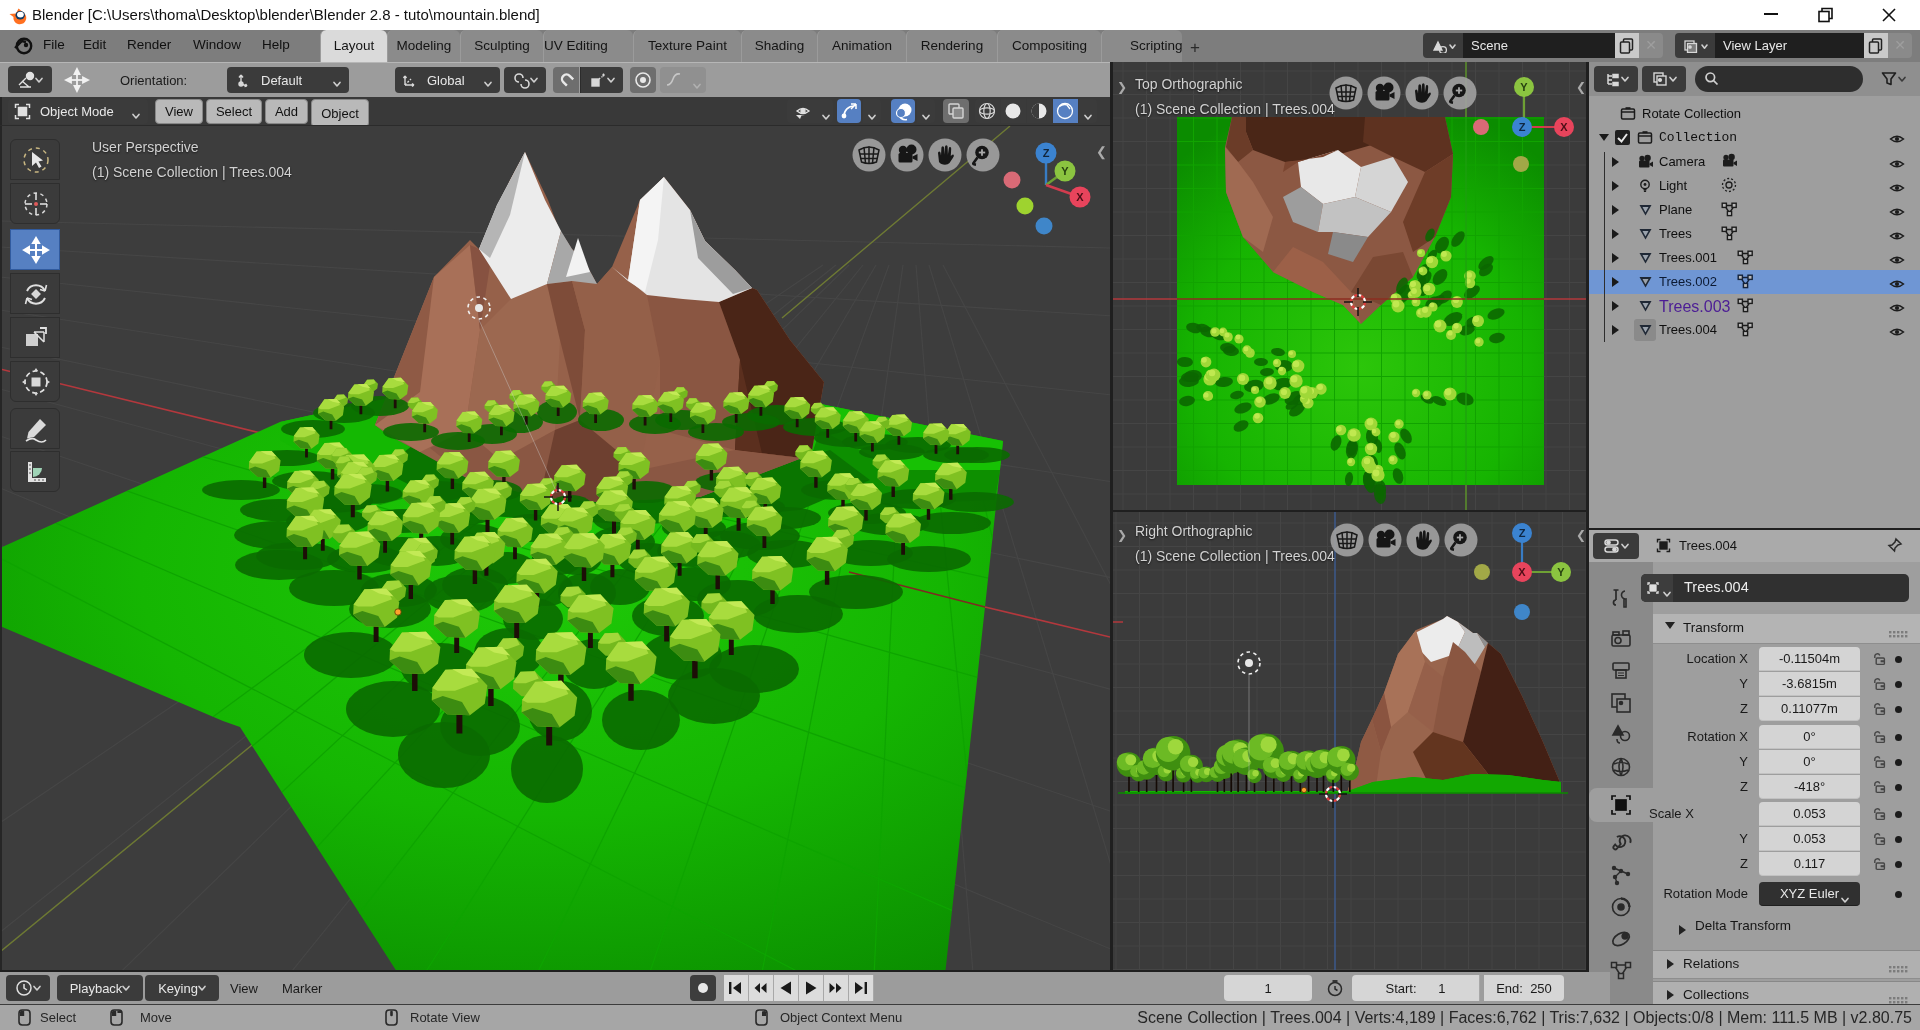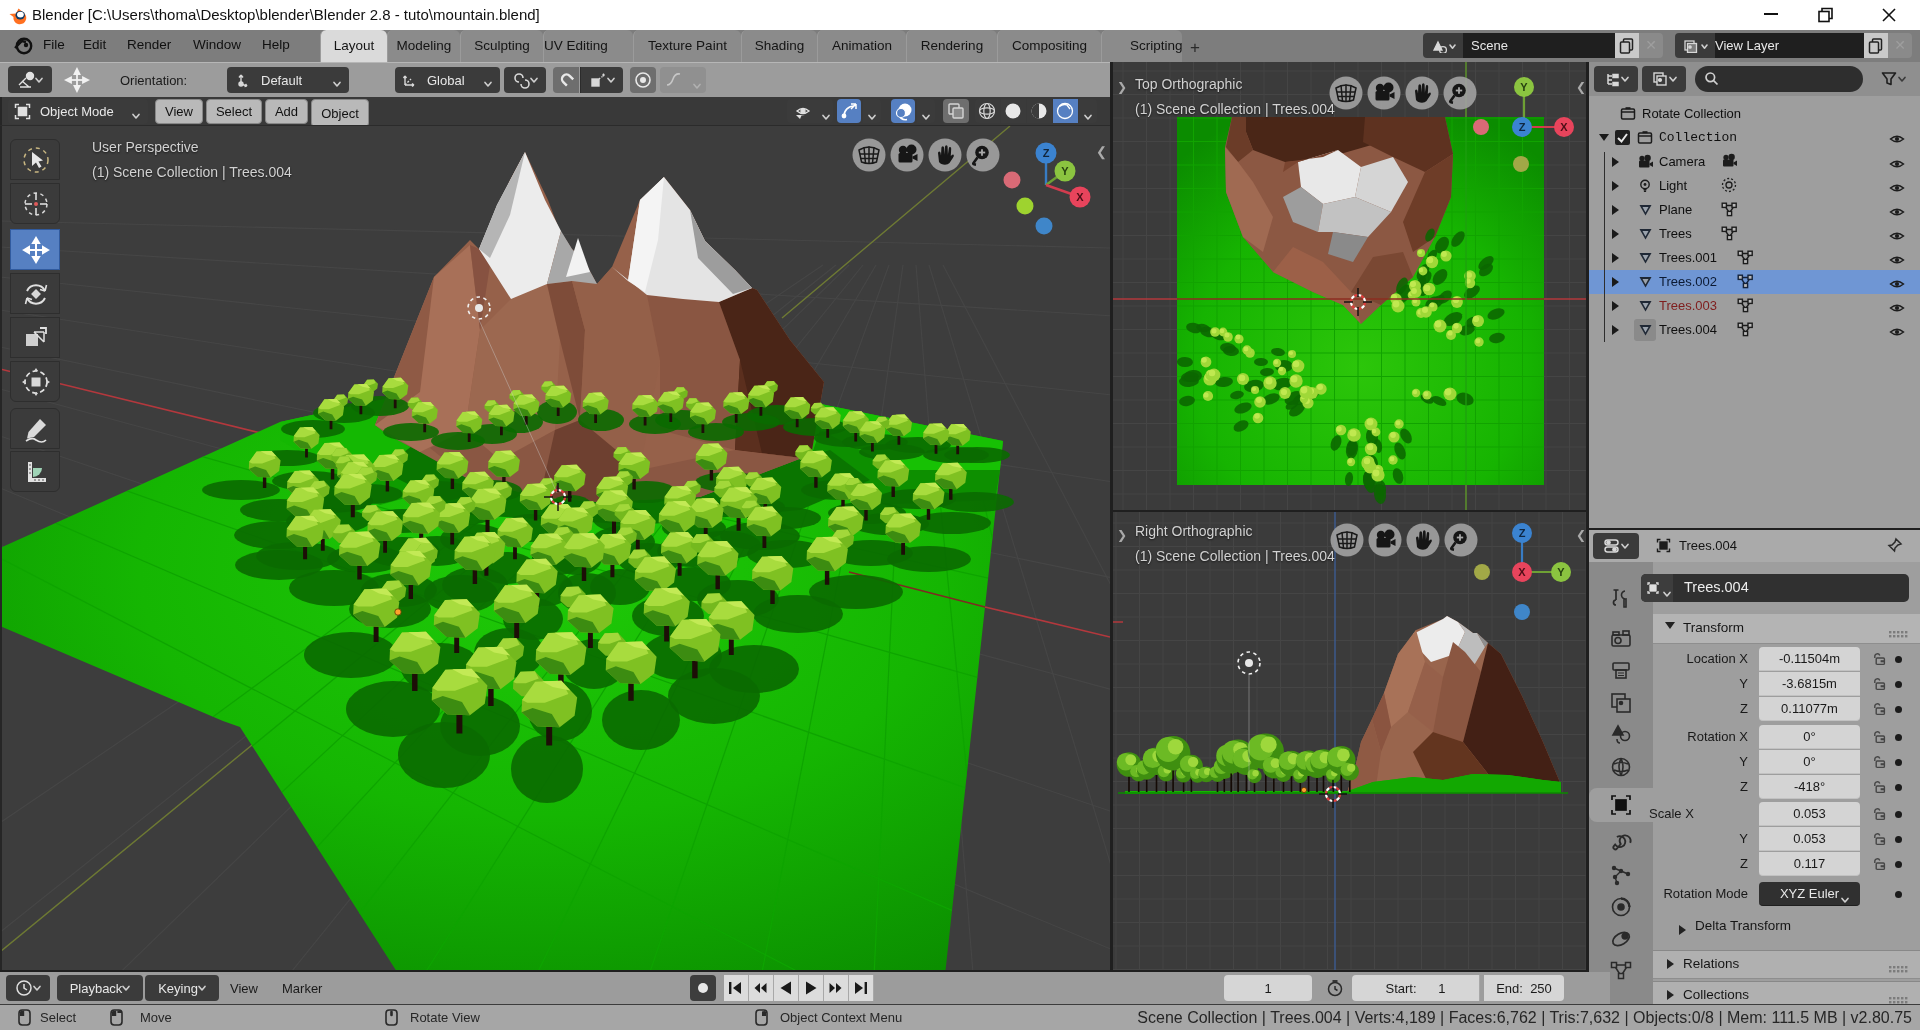--- a/index.html
+++ b/index.html
@@ -82,21 +82,21 @@
           <g fill="none" stroke="#d8d8d8" stroke-width="1.3">
             <rect x="2" y="2" width="9" height="9"></rect>
             <rect x="4.5" y="4.5" width="9" height="9" fill="#7d7d7d"></rect>
             <circle cx="7" cy="8" r="1.2" fill="#d8d8d8"></circle>
           </g>
         </svg>
         <span style="margin-left:2px"><svg width="7" height="7" viewBox="0 0 7 7" xmlns="http://www.w3.org/2000/svg">
             <path d="M1 2.1 L3.5 5.2 L6 2.1" fill="none" stroke="#cfcfcf" stroke-width="1.6" stroke-linecap="round" stroke-linejoin="round"></path>
           </svg></span>
       </div>
-      <div class="abs" style="left:40px;top:0;width:149px;height:25px;background:#1f1f1f;color:#e8e8e8;font-size:13px;line-height:25px;box-sizing:border-box;">View Layer</div>
+      <div class="abs" style="left:40px;top:0;width:149px;height:25px;background:#1f1f1f;color:#e8e8e8;font-size:13px;line-height:25px;padding-left:8px;box-sizing:border-box;">View Layer</div>
       <div class="abs" style="left:189px;top:0;width:24px;height:25px;background:#c9c9c9;"><svg width="17" height="17" viewBox="0 0 17 17" xmlns="http://www.w3.org/2000/svg" style="margin:4px 0 0 3px">
           <g fill="none" stroke="#222" stroke-width="1.5">
             <rect x="5.5" y="2" width="9" height="11" rx="1"></rect>
             <rect x="2.5" y="5" width="9" height="11" rx="1" fill="#c9c9c9"></rect>
           </g>
         </svg></div>
       <div class="abs" style="left:213px;top:0;width:24px;height:25px;background:#8a8a8a;border-radius:0 4px 4px 0;color:#9e9e9e;text-align:center;line-height:25px;font-size:14px;">✕</div>
     </div>
   </div>
 <div class="abs" style="left:0;top:62px;width:1110px;height:35px;background:#9c9c9c;border-top:1px solid #b6b6b6;box-sizing:border-box;">
@@ -2244,21 +2244,21 @@
         </svg></div>
     </div>
     <div class="abs" style="left:0;top:232px;width:331px;height:24px;background:transparent;">
       <div class="abs" style="left:23px;top:7px;width:0;height:0;border-top:5px solid transparent;border-bottom:5px solid transparent;border-left:7px solid #1a1a1a;"></div>
       <div class="abs" style="left:48px;top:4px;"><svg width="16" height="16" viewBox="0 0 16 16" xmlns="http://www.w3.org/2000/svg">
           <g>
             <path d="M2.5 3 L14.5 3 L8.5 13.5 Z" fill="#1f2835"></path>
             <path d="M5.5 5 L11.5 5 L8.5 10.5 Z" fill="#9aa2ac"></path>
           </g>
         </svg></div>
-      <div class="abs" style="left:70px;top:4px;font-size:13px;color:#7f1d1d;text-align:center;">Trees.003</div>
+      <div class="abs" style="left:70px;top:4px;font-size:16px;color:#4c1d95;text-align:center;">Trees.003</div>
       <div class="abs" style="left:148px;top:3px;"><svg width="17" height="17" viewBox="0 0 17 17" xmlns="http://www.w3.org/2000/svg">
           <g fill="none" stroke="#1c1c1c" stroke-width="1.4">
             <path d="M3.5 4.5 L13.5 4.5 L8.5 12 Z"></path>
             <rect x="1.2" y="2.2" width="4.2" height="4.2" fill="#b9b9b9"></rect>
             <rect x="11" y="2.2" width="4.2" height="4.2" fill="#b9b9b9"></rect>
             <rect x="6.4" y="10.4" width="4.2" height="4.2" fill="#b9b9b9"></rect>
           </g>
         </svg></div>
       <div class="abs" style="left:300px;top:6px;"><svg width="16" height="12" viewBox="0 0 16 12" xmlns="http://www.w3.org/2000/svg">
           <g fill="none" stroke="#1c1c1c" stroke-width="1.5">

